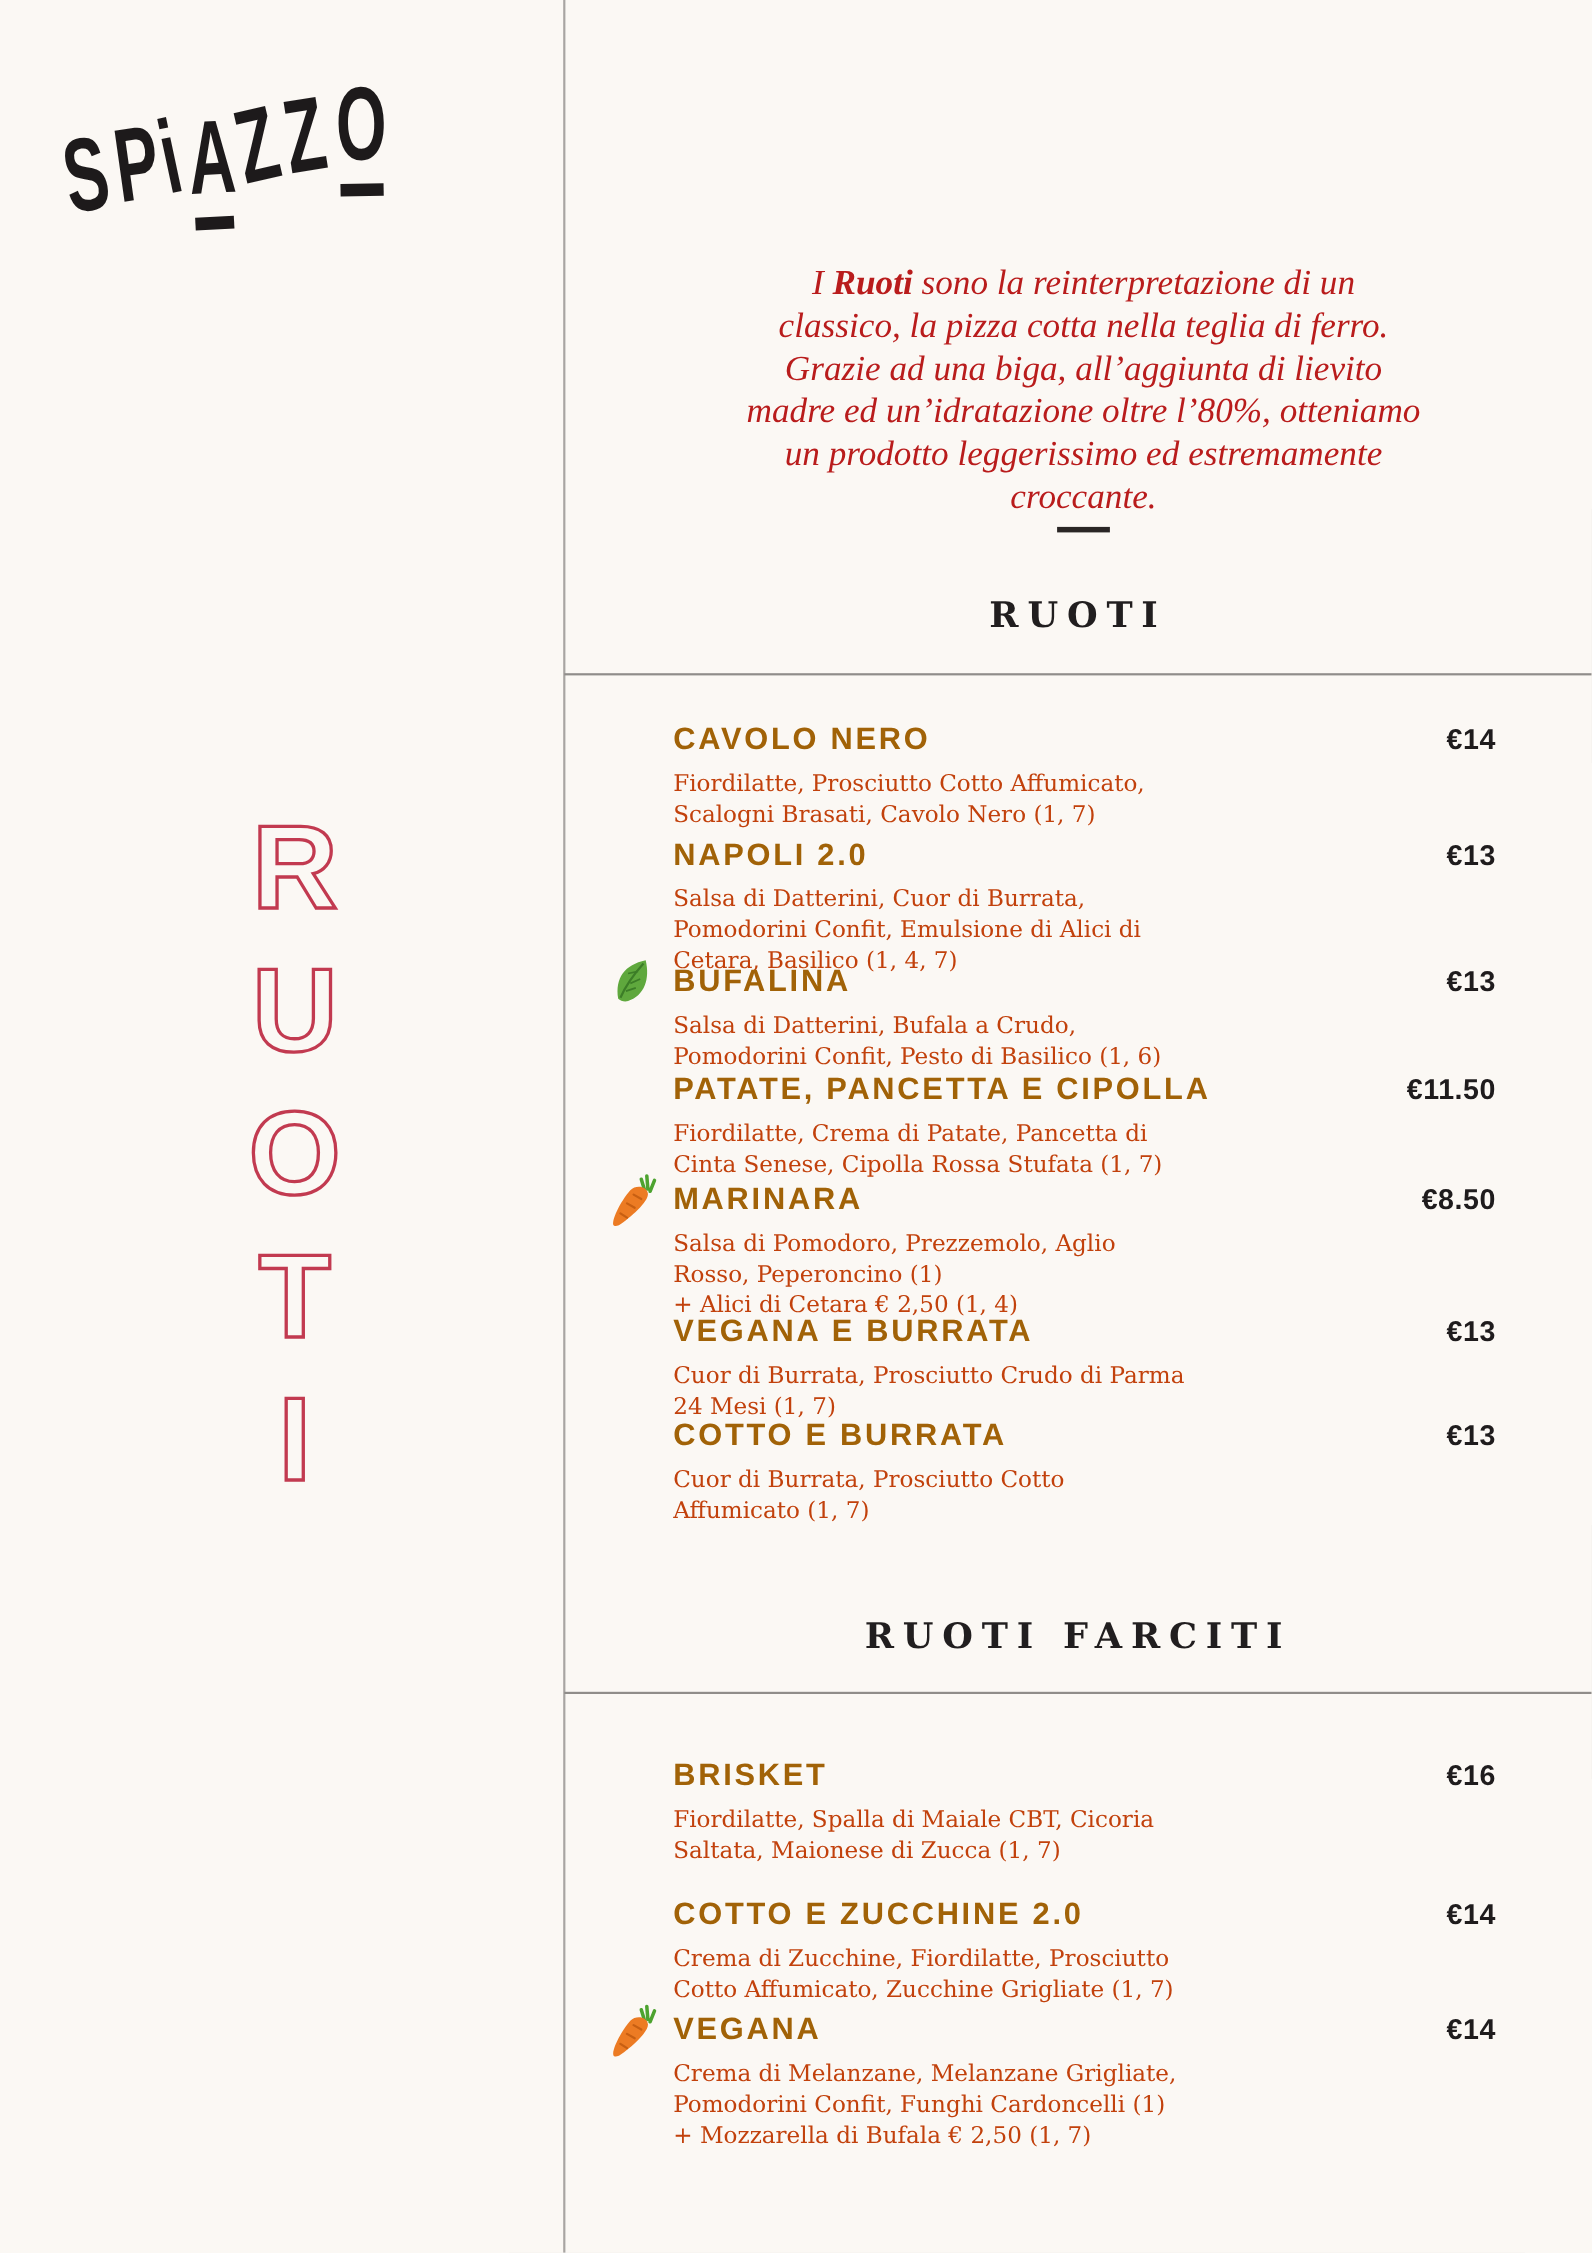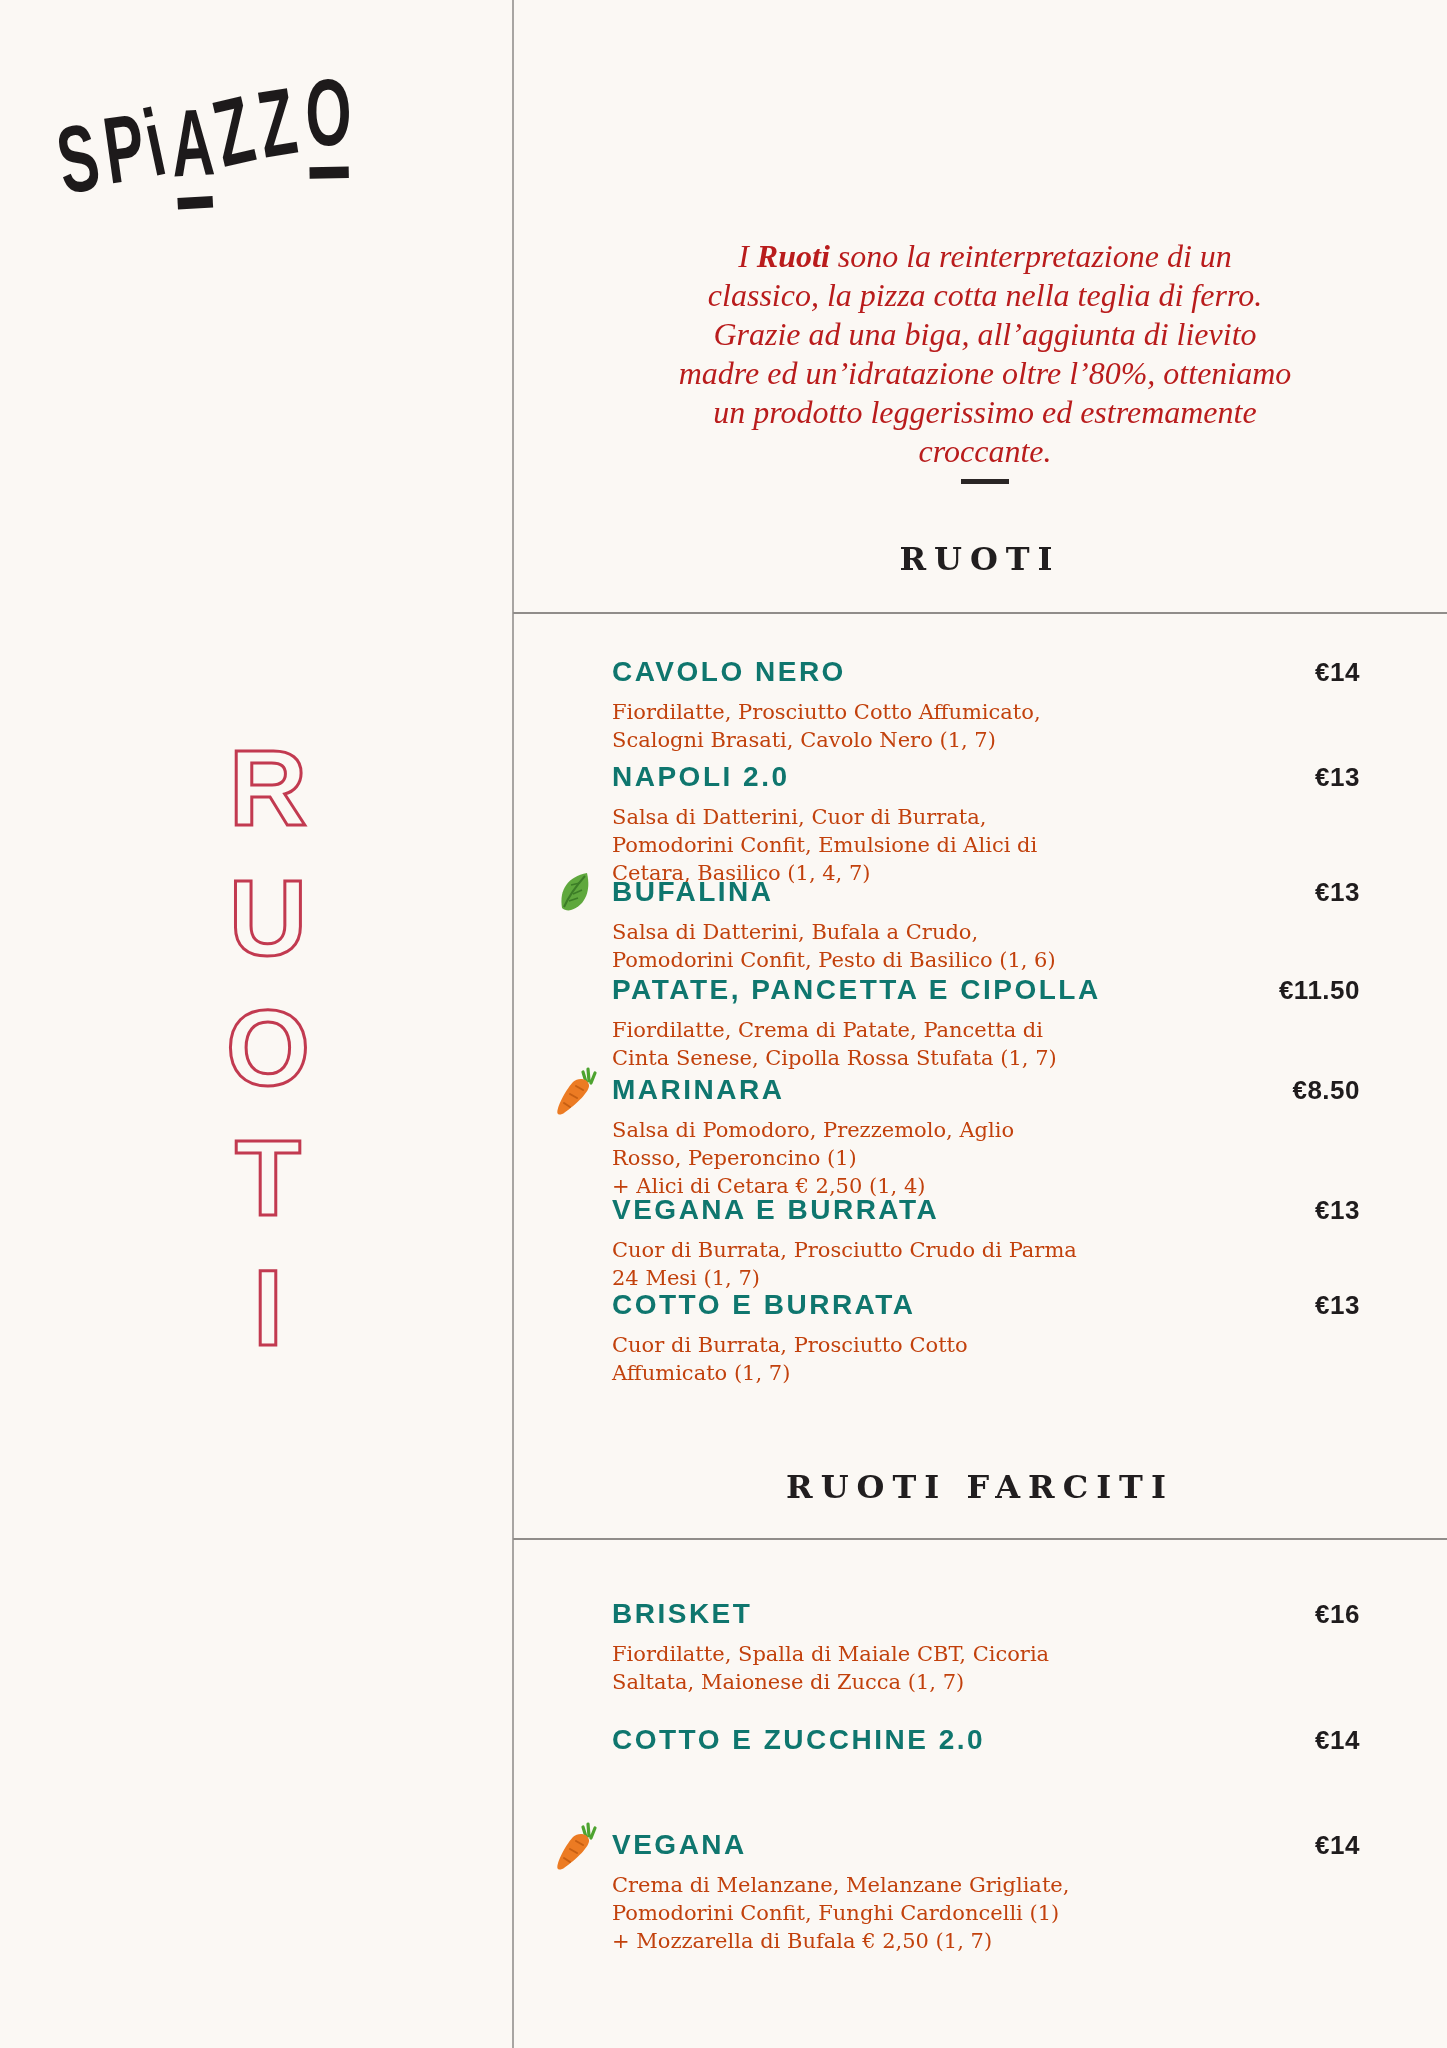--- a/index.html
+++ b/index.html
@@ -67,21 +67,21 @@
   
   .menu-section{position:absolute;inset:0;}
   .menu-item{
     position:absolute;left:612px;right:87px;
   }
   .item-head{
     display:flex;justify-content:space-between;align-items:flex-start;
   }
   .item-name{
     font-weight:700;font-size:28px;letter-spacing:2.5px;line-height:1;
-    color:#0f766e;
+    color:#a16207;
   }
   .item-price{
     font-weight:700;font-size:26px;letter-spacing:0.5px;line-height:1.1;
     color:#1f1c1d;white-space:nowrap;
   }
   .item-desc{
     margin-top:11px;
     font-family:"DejaVu Serif",serif;
     font-size:21px;line-height:28px;color:#c2410c;
     white-space:pre-line;
@@ -215,20 +215,22 @@
     </div>
     <p class="item-desc" style="margin-bottom:0">Fiordilatte, Spalla di Maiale CBT, Cicoria
 Saltata, Maionese di Zucca (1, 7)</p>
   </article>
       <article class="menu-item" style="top: 1726px;">
 
     <div class="item-head">
       <h3 class="item-name" style="margin:0">COTTO E ZUCCHINE 2.0</h3>
       <span class="item-price">€14</span>
     </div>
+    <p class="item-desc" style="margin-bottom:0">Crema di Zucchine, Fiordilatte, Prosciutto
+Cotto Affumicato, Zucchine Grigliate (1, 7)</p>
   </article>
       <article class="menu-item" style="top: 1831px;">
 
     <span class="item-icon">
       <svg viewBox="0 0 46 52" width="46" height="52">
         <path d="M31 6 L34 16 M36 3 L37 15 M43 7 L39 17" stroke="#4da32f" stroke-width="3.2" stroke-linecap="round" fill="none"></path>
         <path d="M6 48 C3 45 12 26 21 16 C26 11 36 12 37 19 C38 25 25 38 12 47 C10 48.5 7.5 49 6 48 Z" fill="#ec7b23"></path>
         <path d="M24 20 L31 24 M18 28 L25 32 M12 37 L18 41" stroke="#c75f12" stroke-width="2" stroke-linecap="round" fill="none"></path>
       </svg>
     </span>

